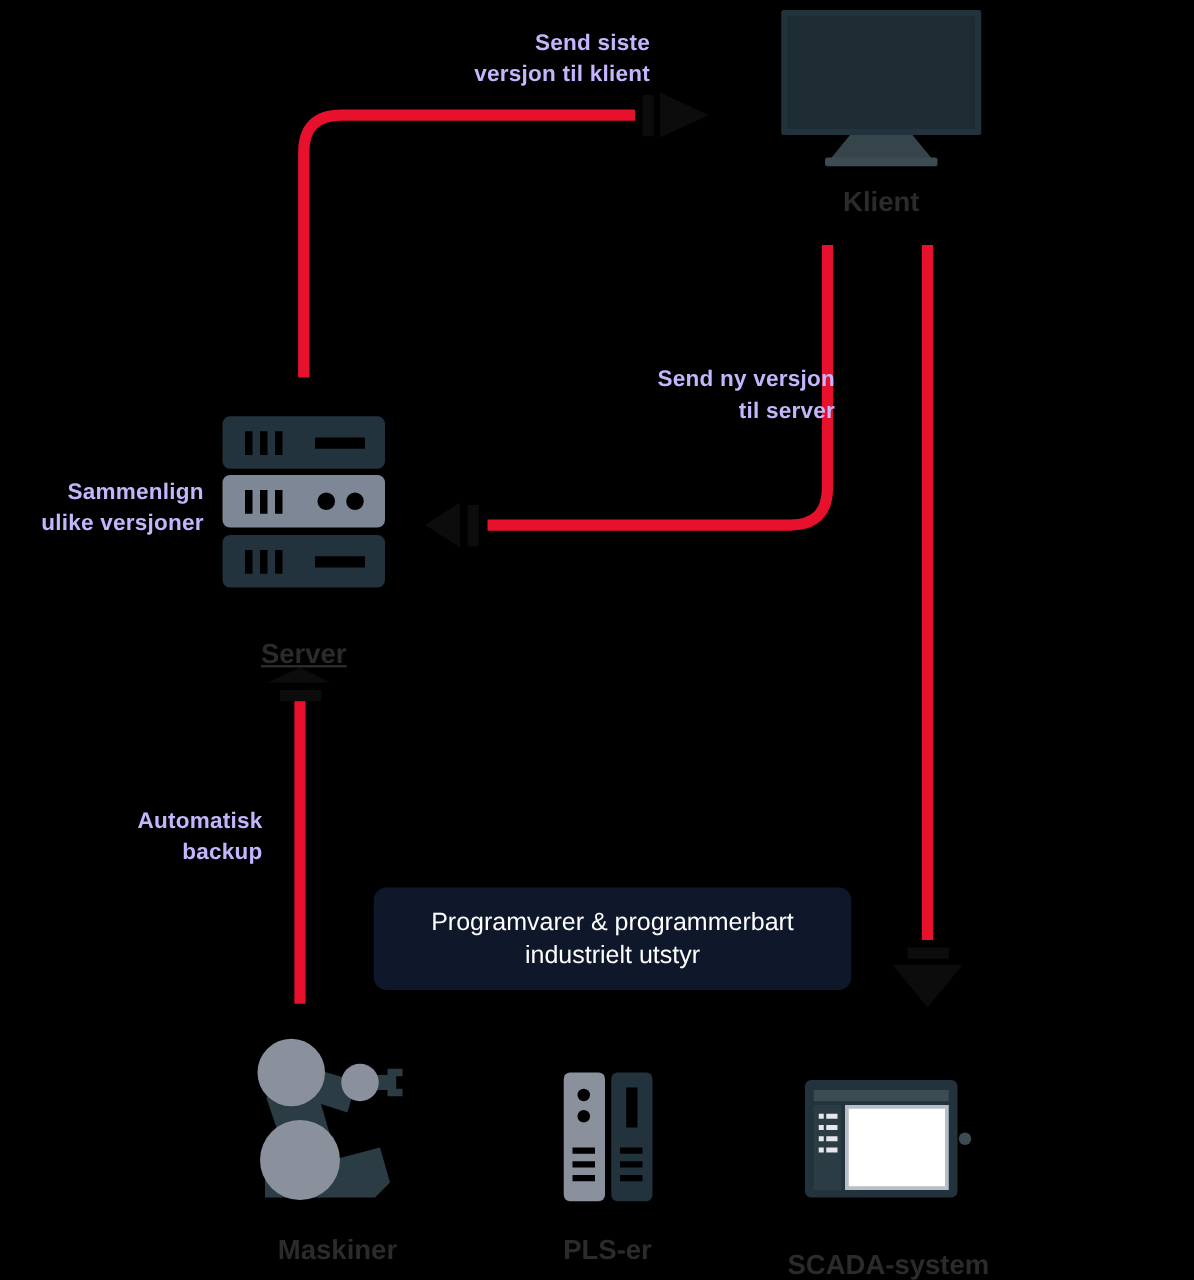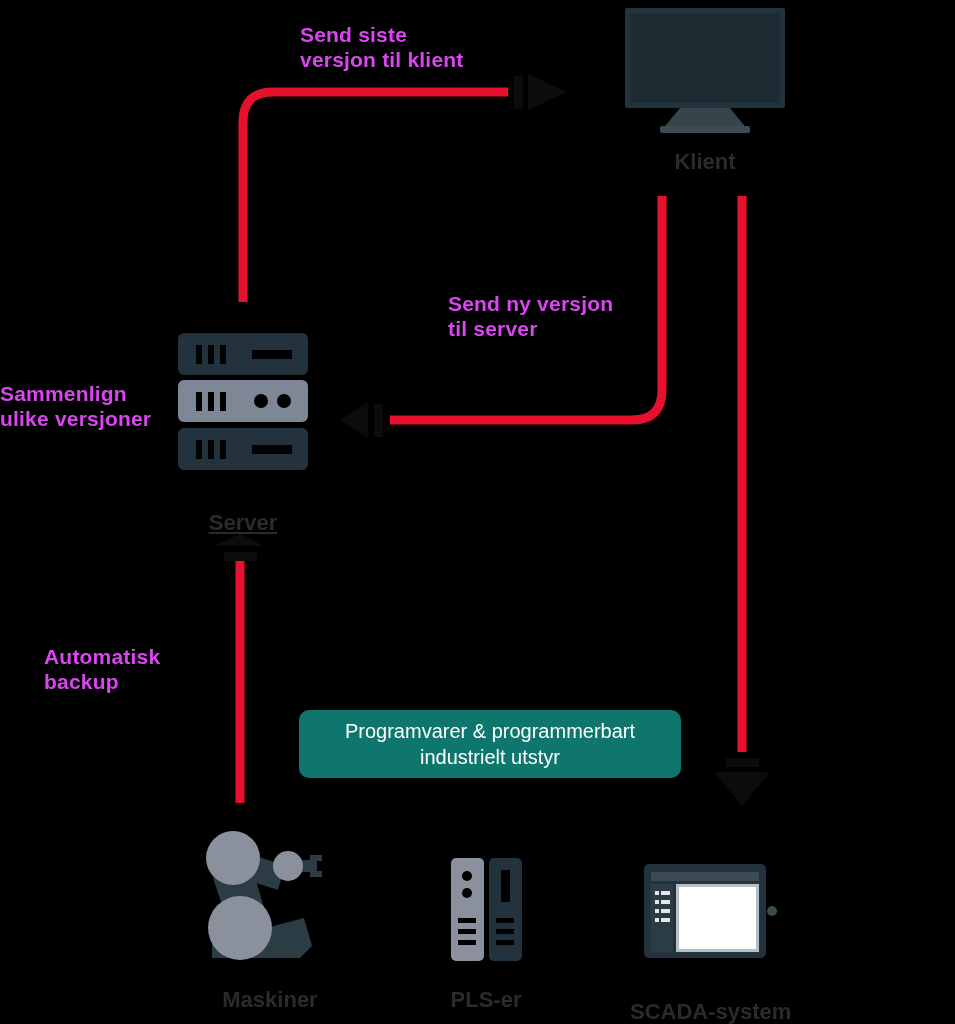--- a/index.html
+++ b/index.html
@@ -15,25 +15,25 @@
     font-family: "Liberation Sans", sans-serif;
   }
   #stage {
     position: absolute;
     left: 0; top: 0;
     width: 955px;
     height: 1024px;
   }
   .lbl {
     position: absolute;
-    color: #d946ef;
+    color: #c4b5fd;
     font-weight: bold;
-    font-size: 21px;
+    font-size: 18px;
     line-height: 25px;
-    text-align: left;
+    text-align: right;
     letter-spacing: 0.2px;
     white-space: pre-line;
   }
   .nodelbl {
     position: absolute;
     color: #2b2b2b;
     font-weight: bold;
     font-size: 22px;
     line-height: 24px;
     text-align: center;
@@ -174,21 +174,21 @@
       <rect x="661" y="909" width="9" height="4"></rect>
       <rect x="655" y="918" width="4" height="4"></rect>
       <rect x="661" y="918" width="9" height="4"></rect>
     </g>
 
     <rect x="676" y="884" width="83" height="68" fill="#b7bec6"></rect>
     <rect x="679" y="887" width="77" height="62" fill="#ffffff"></rect>
     <circle cx="772" cy="911" r="5" fill="#3d4b52"></circle>
   </svg>
 
-  <div style="position:absolute;left:299px;top:710px;width:382px;height:68px;background:#0f766e;border-radius:10px;display:flex;align-items:center;justify-content:center;">
+  <div style="position:absolute;left:299px;top:710px;width:382px;height:82px;background:#0f172a;border-radius:10px;display:flex;align-items:center;justify-content:center;">
     <div class="boxtext" style="position:relative;">Programvarer &amp; programmerbart
 industrielt utstyr</div>
   </div>
 
   <div class="lbl" style="left:300px;top:22px;width:220px;">Send siste
 versjon til klient</div>
 
   <div class="lbl" style="left:0px;top:381px;width:163px;">Sammenlign
 ulike versjoner</div>
 

